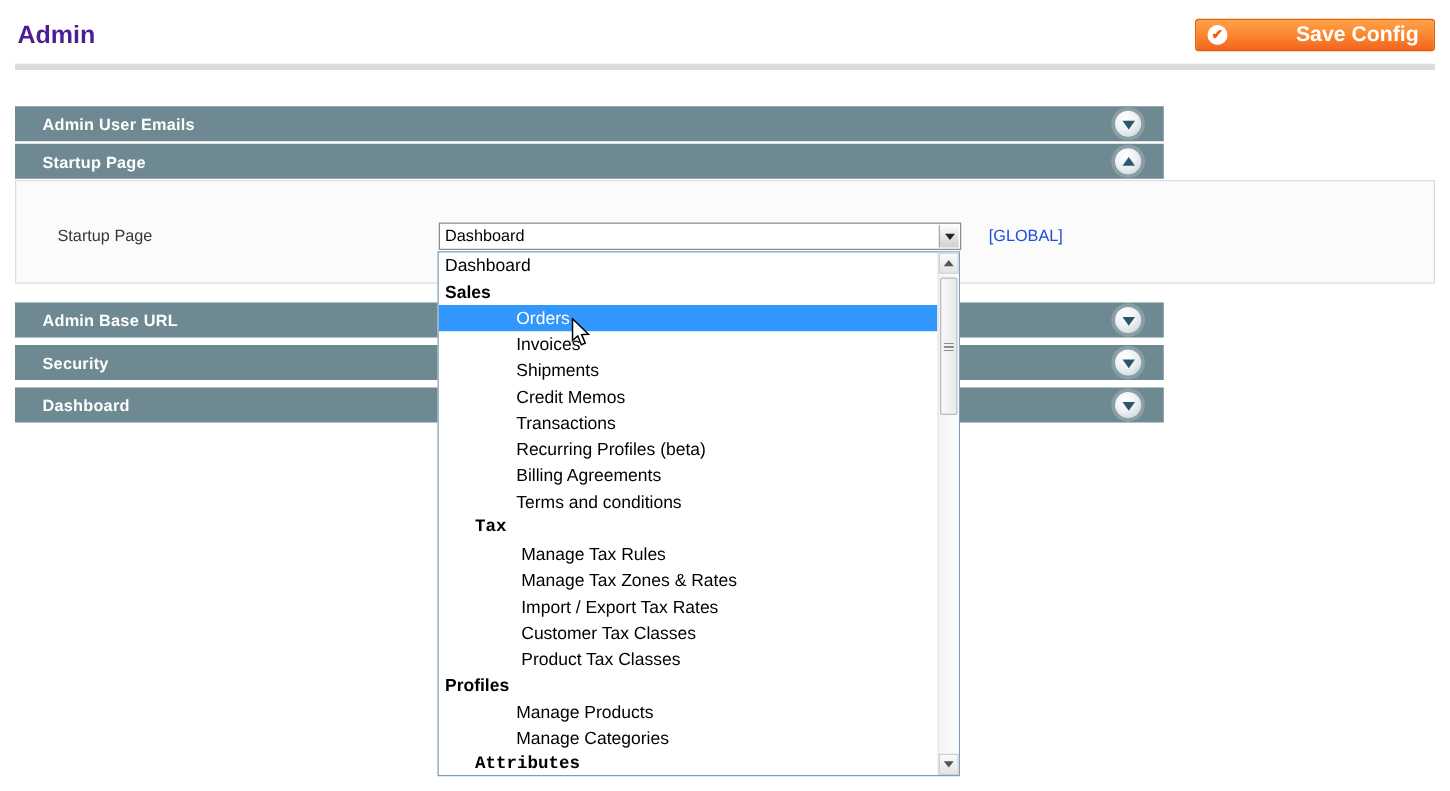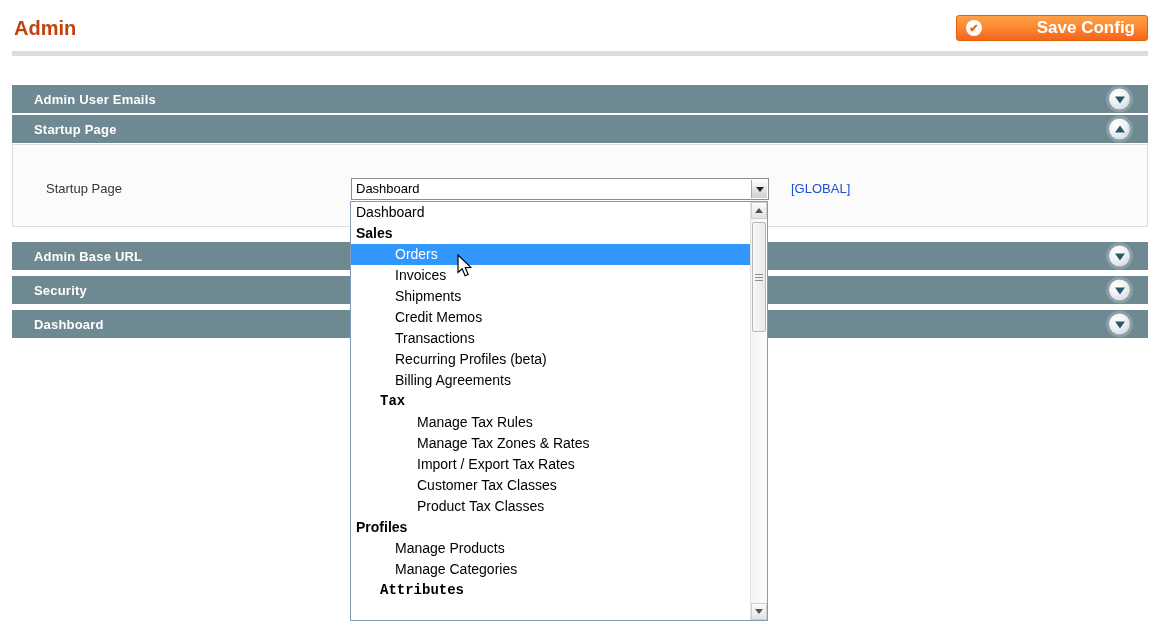--- a/index.html
+++ b/index.html
@@ -4,21 +4,21 @@
 <style>
   * { margin: 0; padding: 0; box-sizing: border-box; }
   html, body { width: 1160px; height: 633px; background: #fff; overflow: hidden; }
   body { font-family: "Liberation Sans", sans-serif; position: relative; }
 
   .page { position: absolute; inset: 0; }
 
   
   .page-title {
     position: absolute; left: 14px; top: 17px;
-    font-size: 20px; font-weight: bold; color: #c2410c;
+    font-size: 20px; font-weight: bold; color: #4c1d95;
   }
   .header-divider {
     position: absolute; left: 12px; top: 51px; width: 1136px; height: 5px;
     background: #dcdcdc;
   }
   .save-btn {
     position: absolute; top: 15px; right: 12px; height: 26px;
     display: flex; align-items: center; gap: 7px; padding: 0 12px 0 9px;
     background: linear-gradient(to bottom, #ffa14a 0%, #fb8a31 45%, #f4641e 100%);
     border: 1px solid #e06000; border-radius: 3px; cursor: pointer;
@@ -26,21 +26,21 @@
   }
   .save-btn .label { color: #fff; font-size: 17px; font-weight: bold; margin-left: 48px; }
   .check-ball {
     width: 16px; height: 16px; border-radius: 50%; background: #fff;
     display: flex; align-items: center; justify-content: center;
     color: #f25c0a; font-size: 11px; font-weight: bold; line-height: 1;
   }
 
   
   .section-bar {
-    position: absolute; left: 12px; width: 1136px; height: 28px;
+    position: absolute; left: 12px; width: 919px; height: 28px;
     background: #6f8992; cursor: pointer; z-index: 1;
     display: flex; align-items: center;
   }
   .bar-label {
     padding-left: 22px; color: #fff; font-size: 13px; font-weight: bold;
     letter-spacing: .2px;
   }
   .ball {
     position: absolute; right: 18px; top: 50%; transform: translateY(-50%);
     width: 21px; height: 21px; border-radius: 50%;
@@ -90,21 +90,21 @@
   .dd-list {
     position: absolute; left: 0; top: 0; right: 17px; bottom: 0; overflow: hidden;
   }
   .dd-item {
     height: 21px; line-height: 21px; font-size: 14px; color: #000;
     white-space: nowrap; cursor: default;
   }
   .dd-item.bold { font-weight: bold; }
   .dd-item.lvl0 { padding-left: 5px; }
   .dd-item.lvl1 { padding-left: 29px; font-family: Liberation Mono, monospace; }
-  .dd-item.lvl2 { padding-left: 44px; }
+  .dd-item.lvl2 { padding-left: 62px; }
   .dd-item.lvl3 { padding-left: 66px; }
   .dd-item.selected { background: #3297fd; color: #fff; }
 
   
   .dd-scrollbar {
     position: absolute; right: 0; top: 0; bottom: 0; width: 17px;
     background: linear-gradient(to right, #f4f4f4, #fdfdfd);
     border-left: 1px solid #e2e2e2;
   }
   .sb-btn {
@@ -192,20 +192,21 @@
     <div class="dd-list" id="dropdown-list">
         <div class="dd-item lvl0">Dashboard</div>
         <div class="dd-item lvl0 bold">Sales</div>
         <div class="dd-item lvl2 selected">Orders</div>
         <div class="dd-item lvl2">Invoices</div>
         <div class="dd-item lvl2">Shipments</div>
         <div class="dd-item lvl2">Credit Memos</div>
         <div class="dd-item lvl2">Transactions</div>
         <div class="dd-item lvl2">Recurring Profiles (beta)</div>
         <div class="dd-item lvl2">Billing Agreements</div>
+        <div class="dd-item lvl2">Terms and conditions</div>
         <div class="dd-item lvl1 bold">Tax</div>
         <div class="dd-item lvl3">Manage Tax Rules</div>
         <div class="dd-item lvl3">Manage Tax Zones &amp; Rates</div>
         <div class="dd-item lvl3">Import / Export Tax Rates</div>
         <div class="dd-item lvl3">Customer Tax Classes</div>
         <div class="dd-item lvl3">Product Tax Classes</div>
         <div class="dd-item lvl0 bold">Profiles</div>
         <div class="dd-item lvl2">Manage Products</div>
         <div class="dd-item lvl2">Manage Categories</div>
         <div class="dd-item lvl1 bold">Attributes</div>

